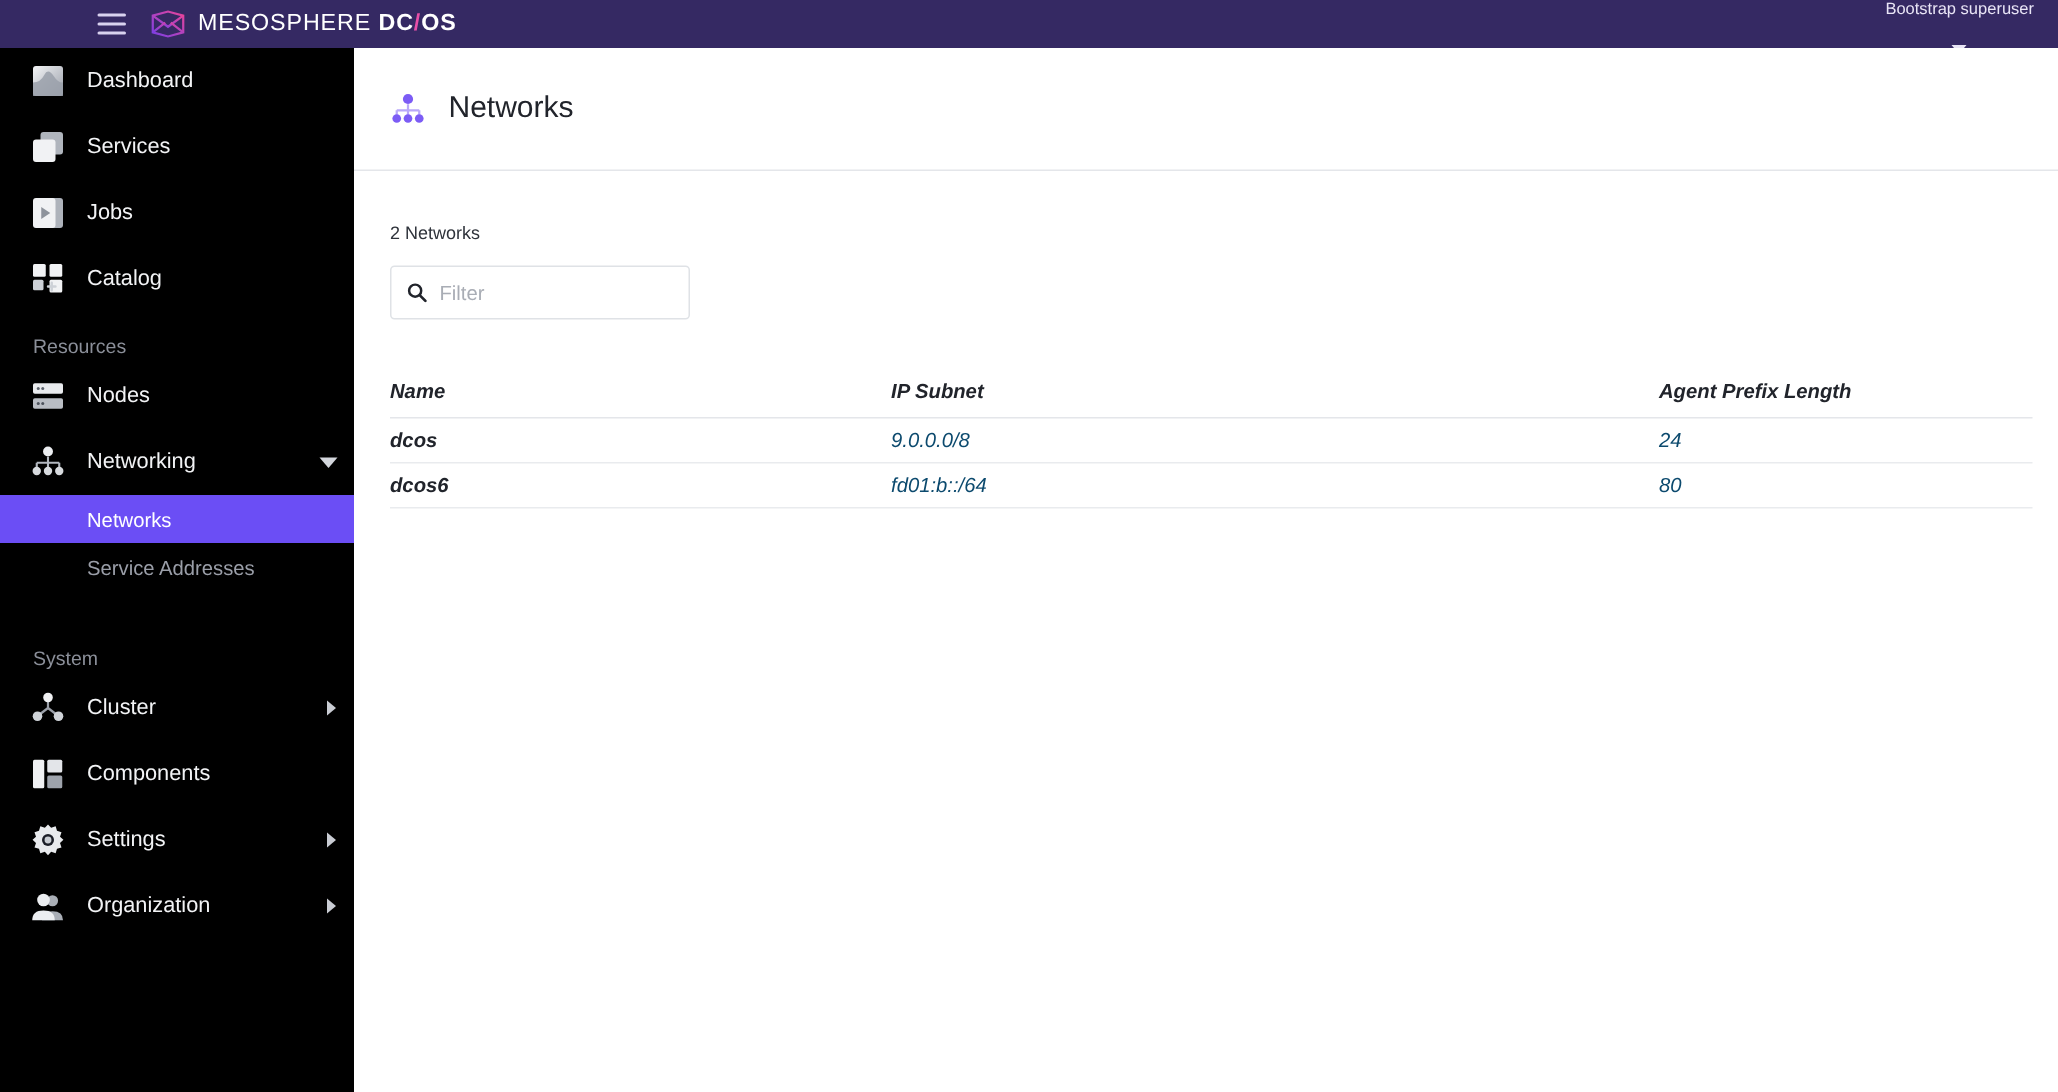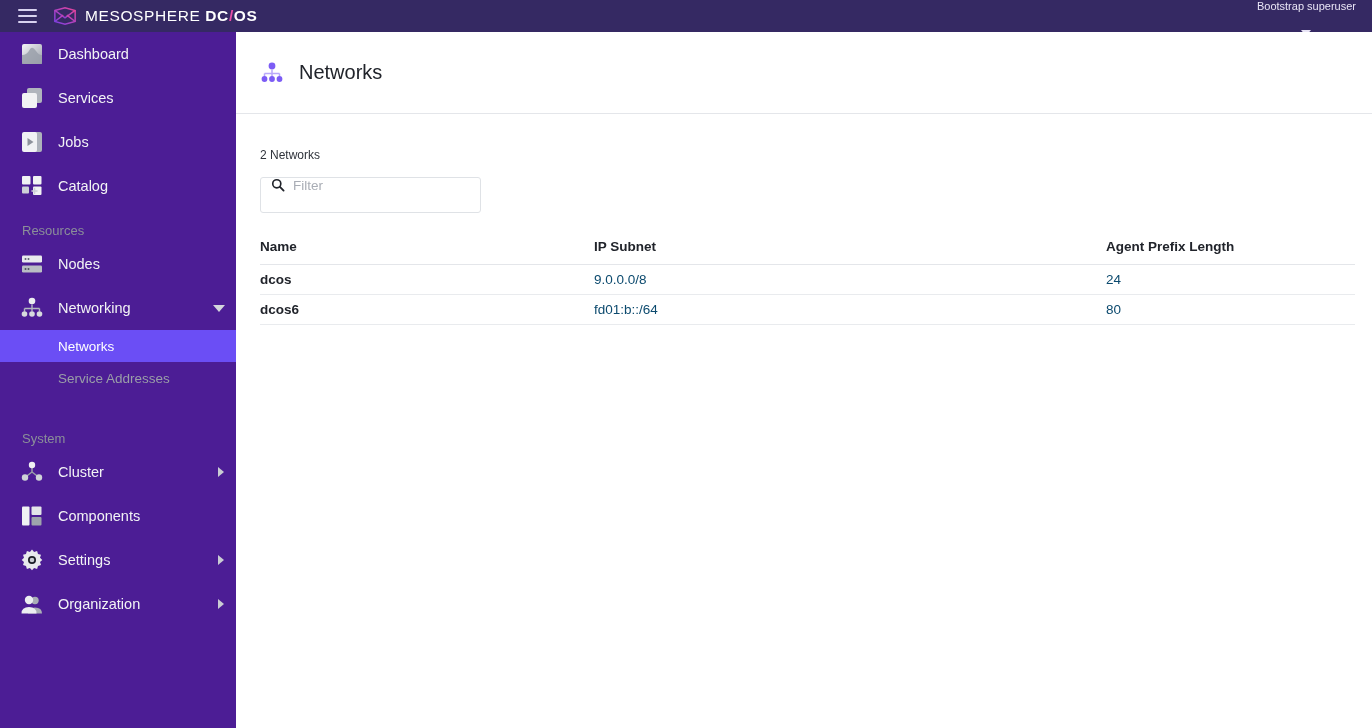--- a/index.html
+++ b/index.html
@@ -8,21 +8,21 @@
     font-family: "Liberation Sans", sans-serif;
     background: #ffffff;
     overflow: hidden;
   }
 
   
   #topbar {
     position: absolute; top: 0; left: 0;
     width: 1372px; height: 32px;
     background: #352963;
-    display: flex; align-items: center;
+    display: flex; align-items: center; padding-left: 47px;
   }
   #hamburger {
     width: 28px; height: 32px;
     margin-left: 18px;
     display: flex; flex-direction: column;
     justify-content: center; align-items: flex-start;
     gap: 4px; cursor: pointer;
   }
   #hamburger span {
     display: block; width: 19px; height: 2px;
@@ -50,21 +50,21 @@
     width: 0; height: 0;
     border-left: 5px solid transparent;
     border-right: 5px solid transparent;
     border-top: 6px solid #e9e5f6;
   }
 
   
   #sidebar {
     position: absolute; top: 32px; left: 0;
     width: 236px; height: 696px;
-    background: #4c1d95;
+    background: #000000;
     overflow: hidden;
   }
   .nav-item {
     height: 44px;
     display: flex; align-items: center;
     padding-left: 20px; padding-right: 14px;
     cursor: pointer; position: relative;
   }
   .nav-item .nav-label {
     color: #f2f3f5; font-size: 14.5px;
@@ -123,39 +123,40 @@
     font-size: 20px; color: #21242b;
     font-weight: 400; margin-left: 15px;
     white-space: nowrap;
   }
   #content { padding: 34px 20px 0 24px; }
   #count-text {
     font-size: 12px; color: #2f333b;
     margin-bottom: 15px;
   }
   #filter-box {
-    width: 221px; height: 36px;
+    width: 200px; height: 36px;
     border: 1px solid #dfe2e6; border-radius: 3px;
-    display: flex; align-items: flex-start;
+    display: flex; align-items: center;
     padding: 0 10px; gap: 8px;
     background: #fff;
   }
   #filter-input {
     border: none; outline: none;
     font-size: 13.5px; color: #2f333b;
     font-family: "Liberation Sans", sans-serif;
     width: 150px; background: transparent;
   }
   #filter-input::placeholder { color: #a9adb5; }
 
   
   #net-table {
-    width: 1095px; margin-top: 26px;
+    width: 1095px; margin-top: 40px;
     border-collapse: collapse;
     table-layout: fixed;
+    font-style: italic;
   }
   #net-table th {
     text-align: left;
     font-size: 13.5px; font-weight: 700;
     color: #21242b;
     padding: 0 0 10px 0;
     border-bottom: 1px solid #e4e6ea;
   }
   #net-table td {
     font-size: 13.5px; color: #0c4a6e;

